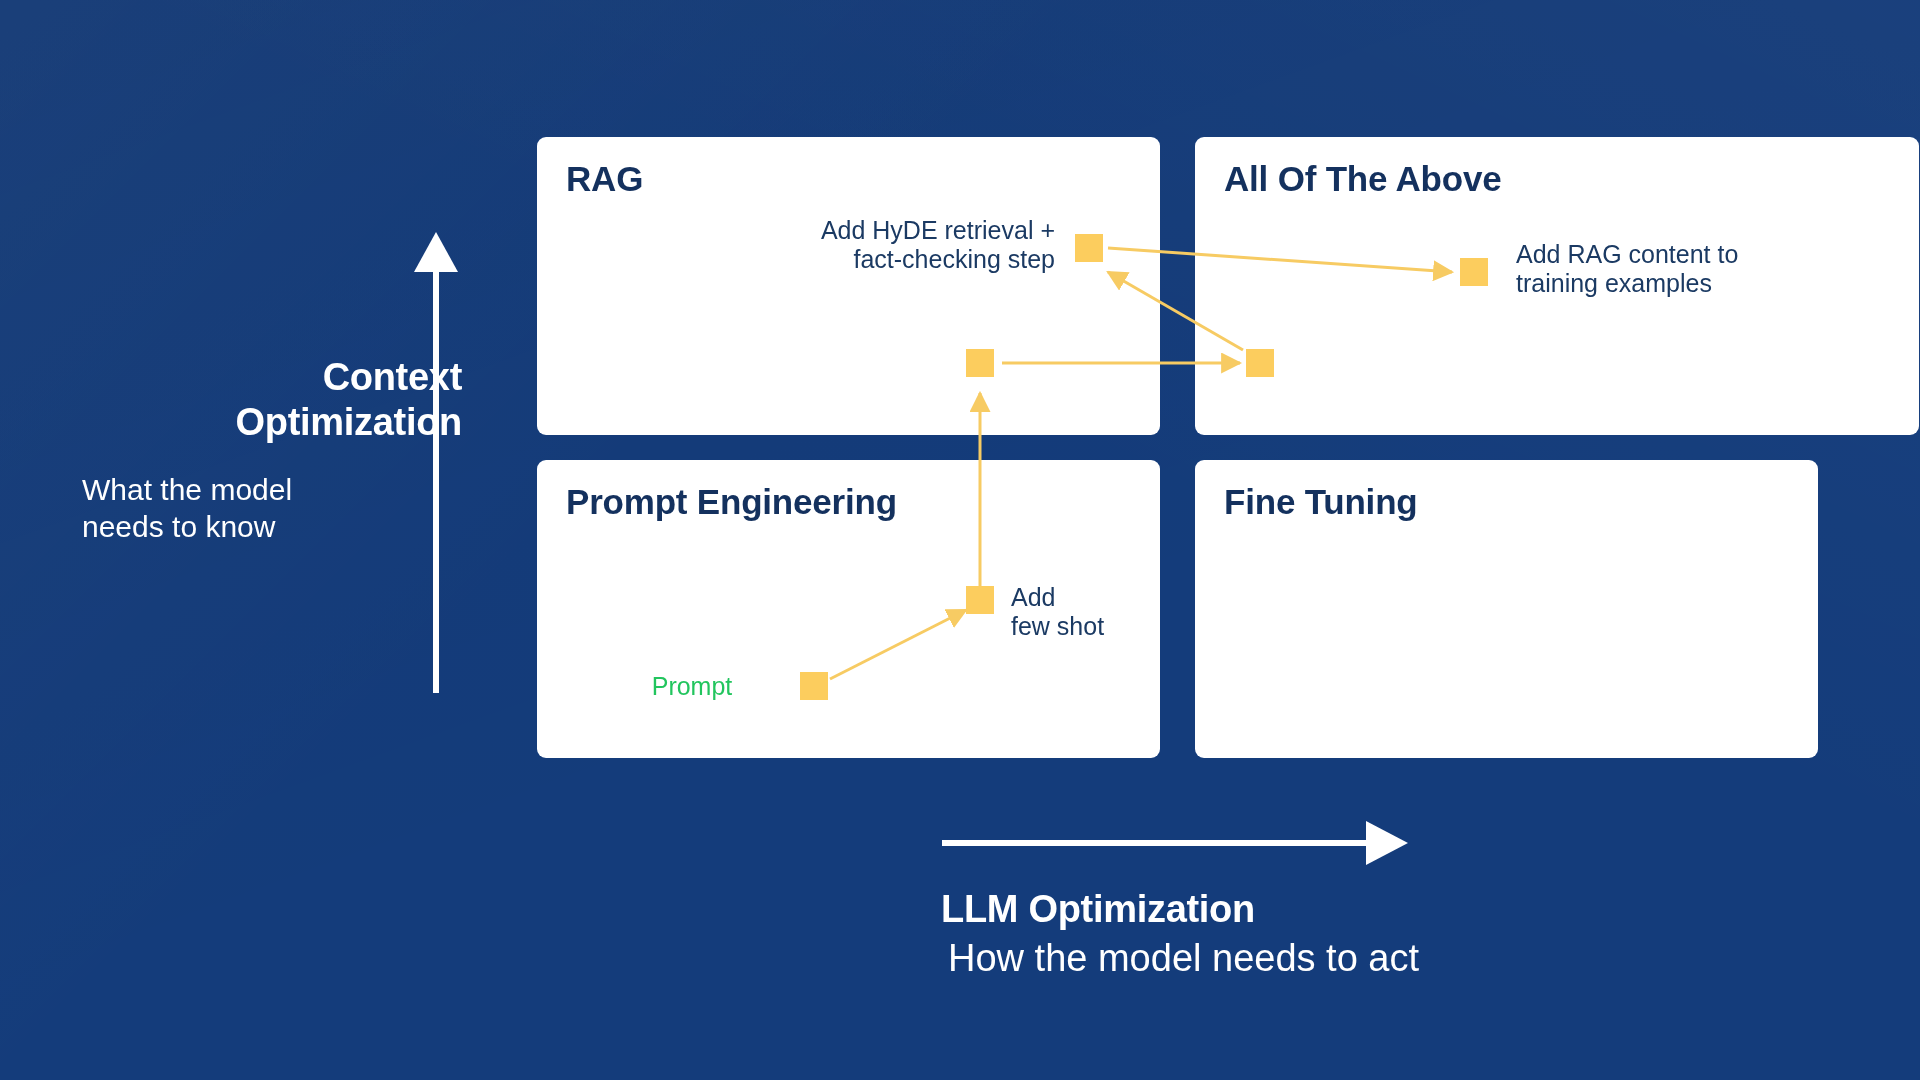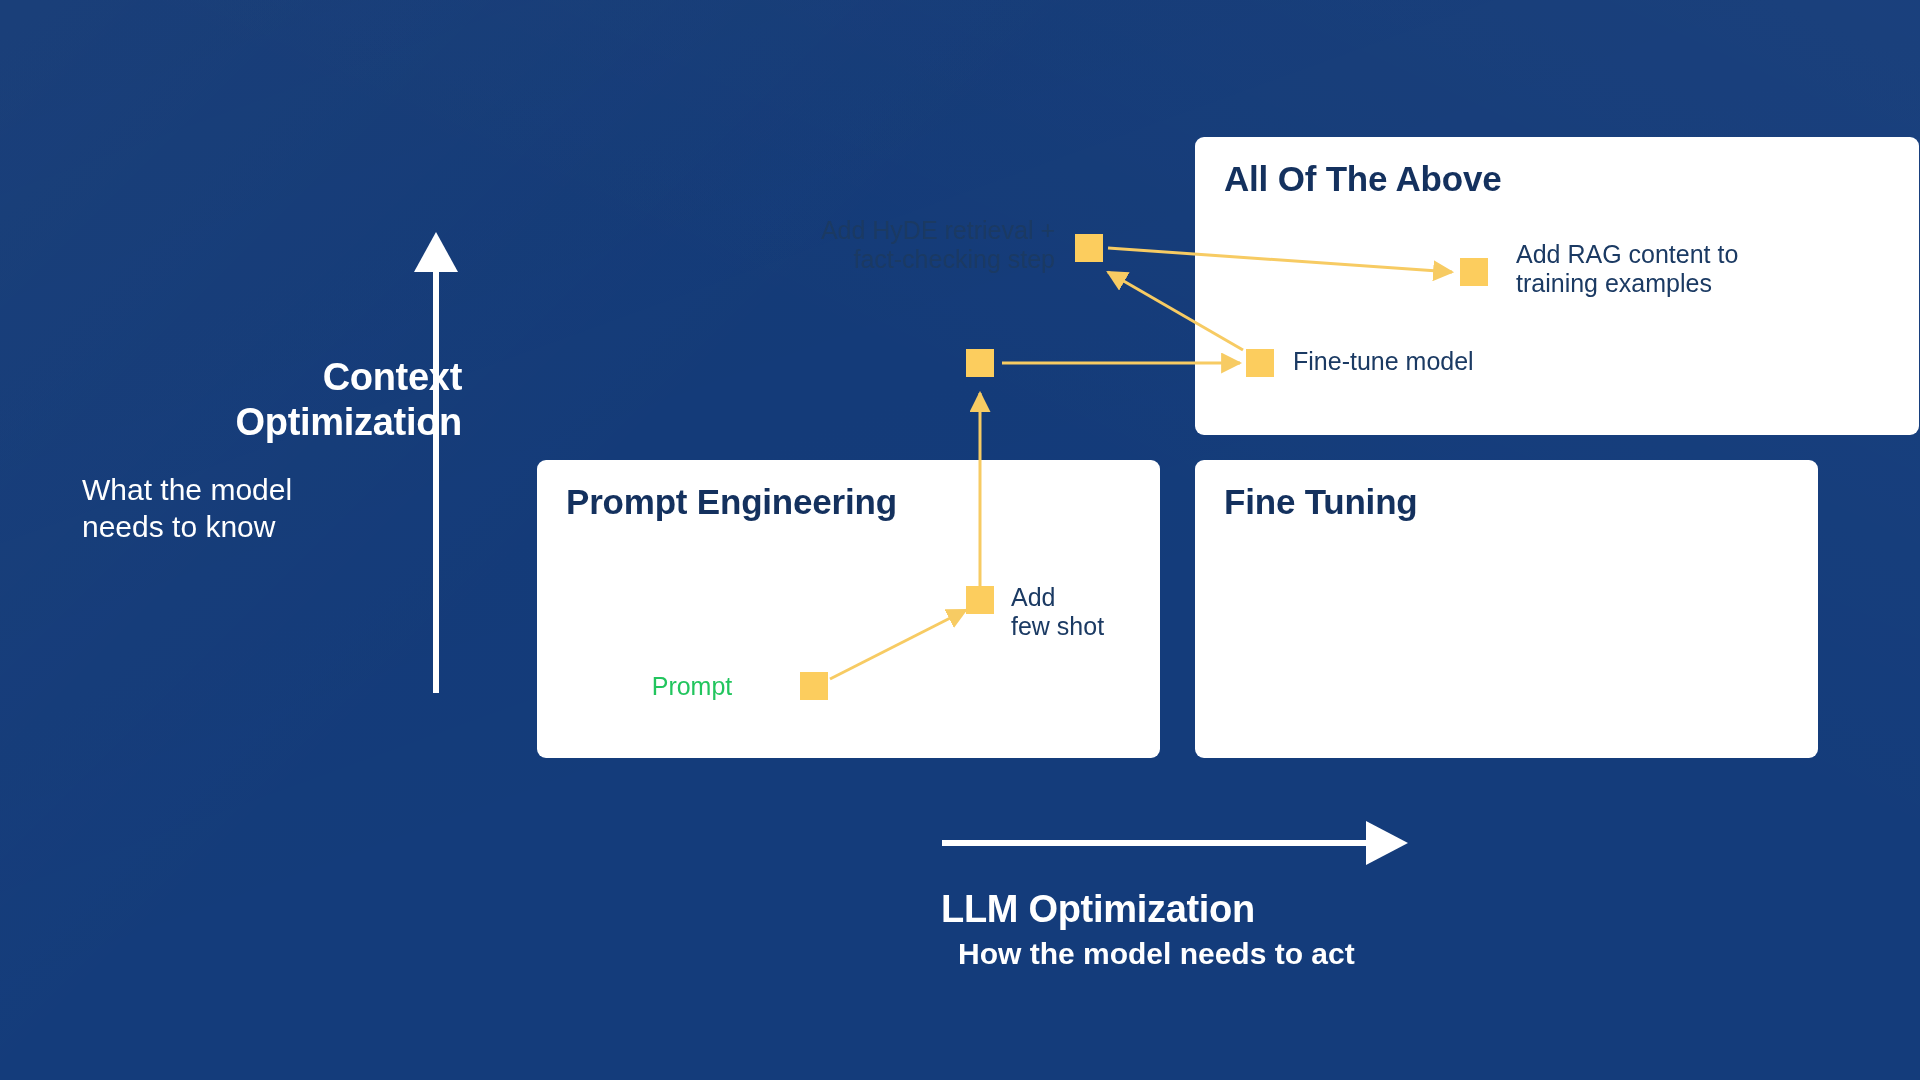--- a/index.html
+++ b/index.html
@@ -57,21 +57,21 @@
   }
   #axis-y-sub{
     margin-top:26px;font-size:30px;color:#ffffff;line-height:1.24;
     white-space:pre-line;font-weight:normal;
   }
   #axis-x-group{position:absolute;left:941px;top:888px;width:700px;text-align:left;}
   #axis-x-title{
     font-size:38px;font-weight:bold;color:#ffffff;letter-spacing:-0.3px;white-space:nowrap;
   }
   #axis-x-sub{
-    margin-top:6px;margin-left:17px;font-size:30px;color:#ffffff;white-space:nowrap;font-weight:bold;
+    margin-top:6px;margin-left:7px;font-size:38px;color:#ffffff;white-space:nowrap;font-weight:normal;
   }
   #axis-arrows{position:absolute;left:0;top:0;width:1920px;height:1080px;pointer-events:none;}
 </style>
 </head>
 <body style="background: rgb(20, 60, 123);">
 
 <div id="bg-sheen"></div>
 
 <div id="quadrant-root">
 
@@ -81,20 +81,23 @@
       <line x1="436" y1="693" x2="436" y2="268" stroke="#ffffff" stroke-width="6"></line>
       <polygon points="436,232 414,272 458,272" fill="#ffffff"></polygon>
     </g>
 
     <g>
       <line x1="942" y1="843" x2="1368" y2="843" stroke="#ffffff" stroke-width="6"></line>
       <polygon points="1408,843 1366,821 1366,865" fill="#ffffff"></polygon>
     </g>
   </svg>
 
+  <div class="card" id="card-rag" style="background: rgb(255, 255, 255);">
+    <div class="card-title" style="color: rgb(20, 49, 94);">RAG</div>
+  </div>
 
   <div class="card" id="card-all-of-the-above" style="background: rgb(255, 255, 255);">
     <div class="card-title" style="color: rgb(20, 49, 94);">All Of The Above</div>
   </div>
 
   <div class="card" id="card-prompt-eng" style="background: rgb(255, 255, 255);">
     <div class="card-title" style="color: rgb(20, 49, 94);">Prompt Engineering</div>
   </div>
 
   <div class="card" id="card-fine-tuning" style="background: rgb(255, 255, 255);">
@@ -126,21 +129,20 @@
   <div class="node-label left-align" style="left: 1011px; top: 583px; width: 200px; color: rgb(27, 58, 99);">Add
 few shot</div>
 
   <div class="marker" style="left: 966px; top: 349px; background: rgb(252, 205, 94);"></div>
 
   <div class="marker" style="left: 1075px; top: 234px; background: rgb(252, 205, 94);"></div>
   <div class="node-label right-align" style="left: 700px; top: 216px; width: 355px; color: rgb(27, 58, 99);">Add HyDE retrieval +
 fact-checking step</div>
 
   <div class="marker" style="left: 1246px; top: 349px; background: rgb(252, 205, 94);"></div>
-  <div class="node-label left-align" style="left: 1293px; top: 347px; width: 300px; color: rgb(27, 58, 99);">Fine-tune model</div>
 
   <div class="marker" style="left: 1460px; top: 258px; background: rgb(252, 205, 94);"></div>
   <div class="node-label left-align" style="left: 1516px; top: 240px; width: 300px; color: rgb(27, 58, 99);">Add RAG content to
 training examples</div>
 
   <div id="axis-y-group">
     <div id="axis-y-title">Context
 Optimization</div>
     <div id="axis-y-sub">What the model
 needs to know</div>

